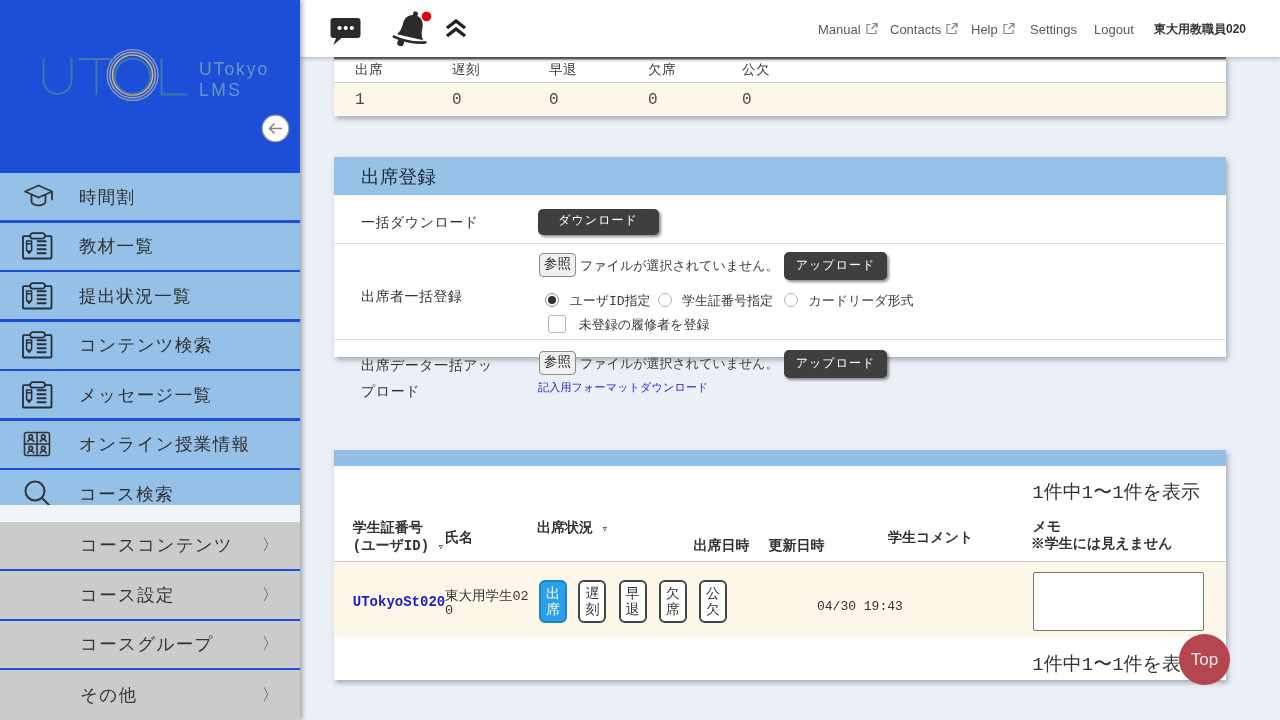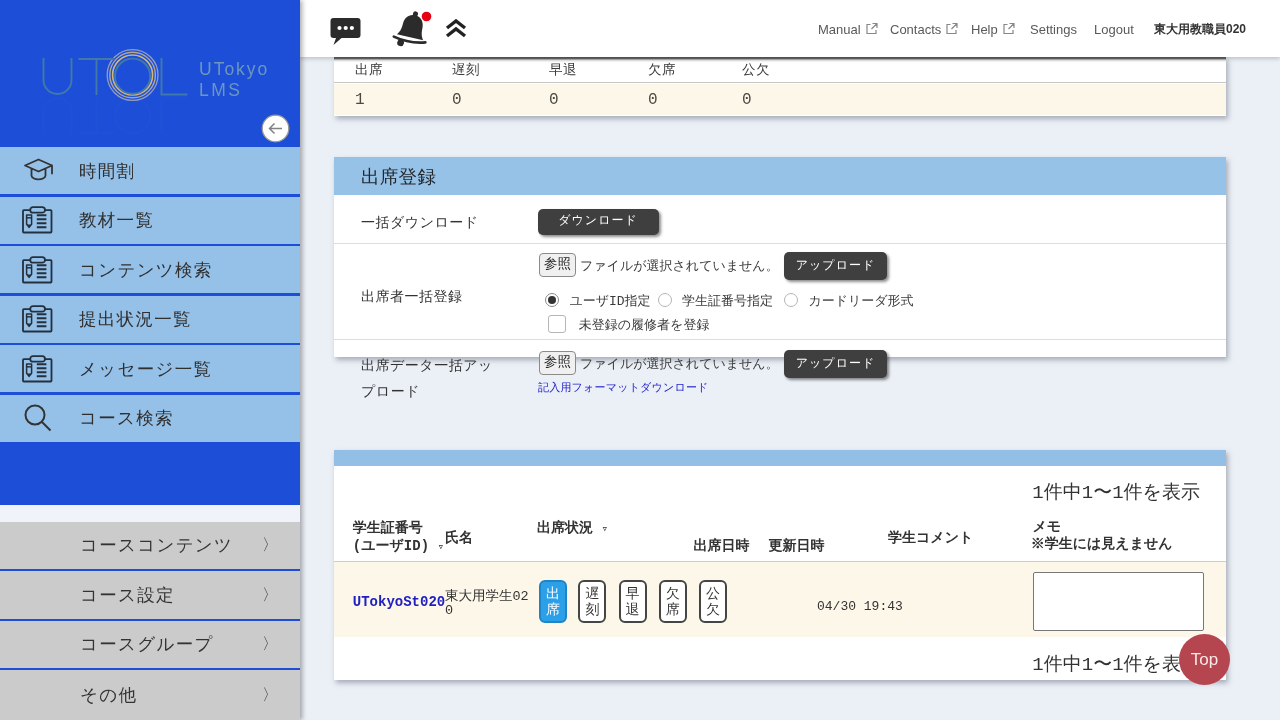--- a/index.html
+++ b/index.html
@@ -2,21 +2,21 @@
 <html lang="ja"><head>
 <meta charset="utf-8">
 <style>
 * { margin:0; padding:0; box-sizing:border-box; }
 html,body { width:1280px; height:720px; overflow:hidden; }
 body { font-family:"Liberation Sans", sans-serif; position:relative; background:#fff; }
 .abs { position:absolute; }
 
 
 #sidebar { left:0; top:0; width:300px; height:720px; background:#1d4ed8; box-shadow:2px 0 5px rgba(0,0,0,0.35); z-index:30; }
-#menu { position:absolute; top:147px; left:0; width:300px; }
+#menu { position:absolute; top:173px; left:0; width:300px; }
 .mitem { position:relative; height:47px; background:#95c0e8; margin-bottom:2.5px; }
 .mitem .txt { position:absolute; left:79px; top:50%; transform:translateY(-50%); font-size:17.5px; font-weight:500; color:#2f2f2f; letter-spacing:1.3px; }
 .mitem svg { position:absolute; left:22px; top:50%; transform:translateY(-50%); }
 #gmenu { position:absolute; top:521.5px; left:0; width:300px; }
 .gitem { position:relative; height:47.5px; background:#cbcbcb; margin-bottom:2px; }
 .gitem .txt { position:absolute; left:80px; top:50%; transform:translateY(-50%); font-size:17.5px; font-weight:500; color:#333; letter-spacing:1.3px; }
 .gitem .chev { position:absolute; right:22px; top:50%; transform:translateY(-50%); font-size:16px; color:#444; }
 
 
 #topbar { left:300px; top:0; width:980px; height:57px; background:#fff; z-index:20; box-shadow:0 2px 4px rgba(0,0,0,0.18); }
@@ -235,53 +235,70 @@
             <rect x="1" y="4.2" width="28.5" height="22.3" rx="0.8"></rect>
             <rect x="8.2" y="1.1" width="14.8" height="5.6" rx="2.8" fill="#95c0e8"></rect>
             <path d="M14.8 9.3 h9.6 M14.8 13.3 h9.6 M14.8 17.3 h9.6 M14.8 21.2 h9.6" stroke-width="2.1"></path>
             <g stroke-width="1.5">
               <path d="M4.6 9 h5 v9.2 l-2.5 3.2 l-2.5 -3.2 z"></path>
               <path d="M4.6 11.8 h5"></path>
               <path d="M4.9 18.5 h4.4 l-2.2 2.9 z" fill="#24303c" stroke="none"></path>
             </g>
           </g>
         </svg>
-        <span class="txt">コンテンツ検索</span>
+        <span class="txt">提出状況一覧</span>
       </div>
     <div class="mitem">
         <svg width="31" height="28" viewBox="0 0 31 28">
           <g fill="none" stroke="#24303c" stroke-width="1.8" stroke-linejoin="round">
             <rect x="1" y="4.2" width="28.5" height="22.3" rx="0.8"></rect>
             <rect x="8.2" y="1.1" width="14.8" height="5.6" rx="2.8" fill="#95c0e8"></rect>
             <path d="M14.8 9.3 h9.6 M14.8 13.3 h9.6 M14.8 17.3 h9.6 M14.8 21.2 h9.6" stroke-width="2.1"></path>
             <g stroke-width="1.5">
               <path d="M4.6 9 h5 v9.2 l-2.5 3.2 l-2.5 -3.2 z"></path>
               <path d="M4.6 11.8 h5"></path>
               <path d="M4.9 18.5 h4.4 l-2.2 2.9 z" fill="#24303c" stroke="none"></path>
             </g>
           </g>
         </svg>
-        <span class="txt">提出状況一覧</span>
+        <span class="txt">コンテンツ検索</span>
       </div>
     <div class="mitem">
         <svg width="31" height="28" viewBox="0 0 31 28">
           <g fill="none" stroke="#24303c" stroke-width="1.8" stroke-linejoin="round">
             <rect x="1" y="4.2" width="28.5" height="22.3" rx="0.8"></rect>
             <rect x="8.2" y="1.1" width="14.8" height="5.6" rx="2.8" fill="#95c0e8"></rect>
             <path d="M14.8 9.3 h9.6 M14.8 13.3 h9.6 M14.8 17.3 h9.6 M14.8 21.2 h9.6" stroke-width="2.1"></path>
             <g stroke-width="1.5">
               <path d="M4.6 9 h5 v9.2 l-2.5 3.2 l-2.5 -3.2 z"></path>
               <path d="M4.6 11.8 h5"></path>
               <path d="M4.9 18.5 h4.4 l-2.2 2.9 z" fill="#24303c" stroke="none"></path>
             </g>
           </g>
         </svg>
         <span class="txt">メッセージ一覧</span>
       </div>
     <div class="mitem">
+        <svg width="30" height="28" viewBox="0 0 30 28">
+          <g fill="none" stroke="#333" stroke-width="1.6">
+            <rect x="2.5" y="2.5" width="25" height="23" rx="2"></rect>
+            <path d="M15 2.5 v23 M2.5 14 h25"></path>
+            <circle cx="8.7" cy="6.8" r="1.9"></circle>
+            <path d="M5.5 12 a3.3 3.3 0 0 1 6.4 0"></path>
+            <circle cx="21.3" cy="6.8" r="1.9"></circle>
+            <path d="M18.1 12 a3.3 3.3 0 0 1 6.4 0"></path>
+            <circle cx="8.7" cy="18.3" r="1.9"></circle>
+            <path d="M5.5 23.5 a3.3 3.3 0 0 1 6.4 0"></path>
+            <circle cx="21.3" cy="18.3" r="1.9"></circle>
+            <path d="M18.1 23.5 a3.3 3.3 0 0 1 6.4 0"></path>
+          </g>
+        </svg>
+        <span class="txt">オンライン授業情報</span>
+      </div>
+    <div class="mitem">
         <svg width="32" height="32" viewBox="0 0 32 32">
           <g fill="none" stroke="#333" stroke-width="2">
             <circle cx="13" cy="13" r="9.5"></circle>
             <path d="M20 20 L28.5 28.5"></path>
           </g>
         </svg>
         <span class="txt">コース検索</span>
       </div>
   </div>
   <div class="abs" style="left:0; top:505px; width:300px; height:16.5px; background:#f0f4fa;"></div>

